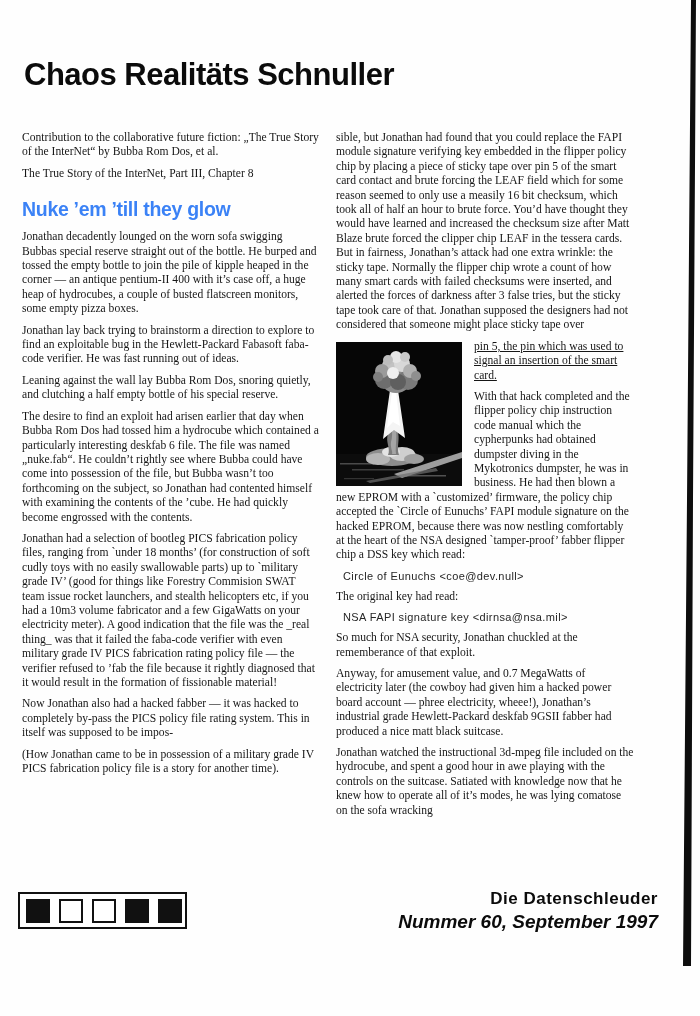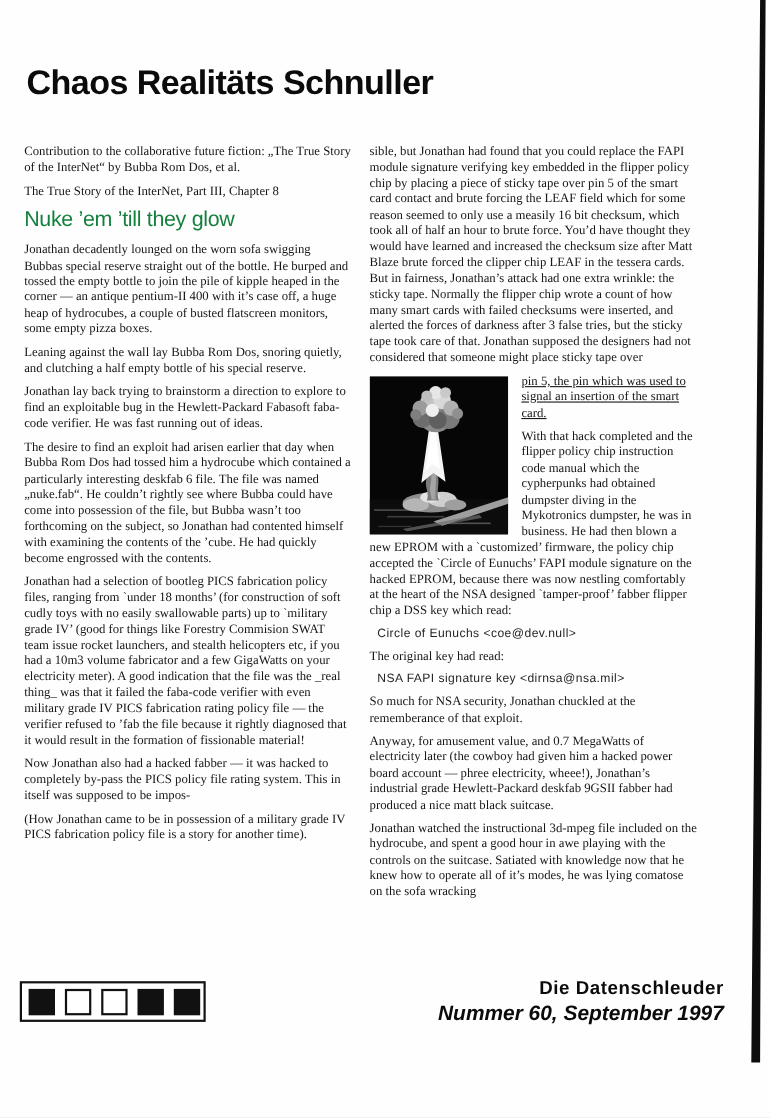--- a/index.html
+++ b/index.html
@@ -11,23 +11,23 @@
   .page-title {
     position:absolute; left:24px; top:57px;
     font-family:"Liberation Sans", sans-serif; font-weight:bold;
     font-size:31px; letter-spacing:-0.5px; color:#0b0b0b;
   }
   .cols { position:absolute; top:131px; left:22px; width:612px; display:flex; gap:16px; }
   .col { width:298px; }
   .col p { margin:0 0 7px 0; font-size:11.6px; line-height:14.4px; }
   .col p.cont { margin-top:0;text-decoration:underline; }
   .section-heading {
-    font-family:"Liberation Sans", sans-serif; font-weight:normal;
-    font-size:19.5px; letter-spacing:-0.3px; color:#15803d;
-    margin:7px 0 9px 0;
+    font-family:"Liberation Sans", sans-serif; font-weight:bold;
+    font-size:19.5px; letter-spacing:-0.3px; color:#3b82f6;
+    margin:17px 0 9px 0;
   }
   .code-line {
     font-family:Liberation Sans, sans-serif; font-size:11px;
     letter-spacing:0.4px; color:#262626; margin:3px 0 8px 7px; white-space:nowrap;
   }
   .nuke-photo { float:left; width:126px; height:144px; margin:2px 12px 3px 0; display:block; }
   .issue-footer { position:absolute; top:889px; right:42px; text-align:right; }
   .magazine-name {
     font-family:Liberation Sans, sans-serif; font-weight:bold;
     font-size:17px; letter-spacing:0.5px; color:#0b0b0b;
@@ -52,22 +52,22 @@
 <div class="page">
 
   <div class="page-title">Chaos Realitäts Schnuller</div>
 
   <div class="cols">
     <div class="col">
       <p>Contribution to the collaborative future fiction: „The True Story of the InterNet“ by Bubba Rom Dos, et al.</p>
       <p>The True Story of the InterNet, Part III, Chapter 8</p>
       <div class="section-heading">Nuke ’em ’till they glow</div>
       <p>Jonathan decadently lounged on the worn sofa swigging Bubbas special reserve straight out of the bottle. He burped and tossed the empty bottle to join the pile of kipple heaped in the corner — an antique pentium-II 400 with it’s case off, a huge heap of hydrocubes, a couple of busted flatscreen monitors, some empty pizza boxes.</p>
+      <p>Jonathan lay back trying to brainstorm a direction to explore to find an exploitable bug in the Hewlett-Packard Fabasoft faba-code verifier. He was fast running out of ideas.</p>
       <p>Leaning against the wall lay Bubba Rom Dos, snoring quietly, and clutching a half empty bottle of his special reserve.</p>
-      <p>Jonathan lay back trying to brainstorm a direction to explore to find an exploitable bug in the Hewlett-Packard Fabasoft faba-code verifier. He was fast running out of ideas.</p>
       <p>The desire to find an exploit had arisen earlier that day when Bubba Rom Dos had tossed him a hydrocube which contained a particularly interesting deskfab 6 file. The file was named „nuke.fab“. He couldn’t rightly see where Bubba could have come into possession of the file, but Bubba wasn’t too forthcoming on the subject, so Jonathan had contented himself with examining the contents of the ’cube. He had quickly become engrossed with the contents.</p>
       <p>Jonathan had a selection of bootleg PICS fabrication policy files, ranging from `under 18 months’ (for construction of soft cudly toys with no easily swallowable parts) up to `military grade IV’ (good for things like Forestry Commision SWAT team issue rocket launchers, and stealth helicopters etc, if you had a 10m3 volume fabricator and a few GigaWatts on your electricity meter). A good indication that the file was the _real thing_ was that it failed the faba-code verifier with even military grade IV PICS fabrication rating policy file — the verifier refused to ’fab the file because it rightly diagnosed that it would result in the formation of fissionable material!</p>
       <p>Now Jonathan also had a hacked fabber — it was hacked to completely by-pass the PICS policy file rating system. This in itself was supposed to be impos-</p>
       <p>(How Jonathan came to be in possession of a military grade IV PICS fabrication policy file is a story for another time).</p>
     </div>
 
     <div class="col">
       <p>sible, but Jonathan had found that you could replace the FAPI module signature verifying key embedded in the flipper policy chip by placing a piece of sticky tape over pin 5 of the smart card contact and brute forcing the LEAF field which for some reason seemed to only use a measily 16 bit checksum, which took all of half an hour to brute force. You’d have thought they would have learned and increased the checksum size after Matt Blaze brute forced the clipper chip LEAF in the tessera cards. But in fairness, Jonathan’s attack had one extra wrinkle: the sticky tape. Normally the flipper chip wrote a count of how many smart cards with failed checksums were inserted, and alerted the forces of darkness after 3 false tries, but the sticky tape took care of that. Jonathan supposed the designers had not considered that someone might place sticky tape over</p>
 
       <svg class="nuke-photo" viewBox="0 0 126 144" xmlns="http://www.w3.org/2000/svg">

